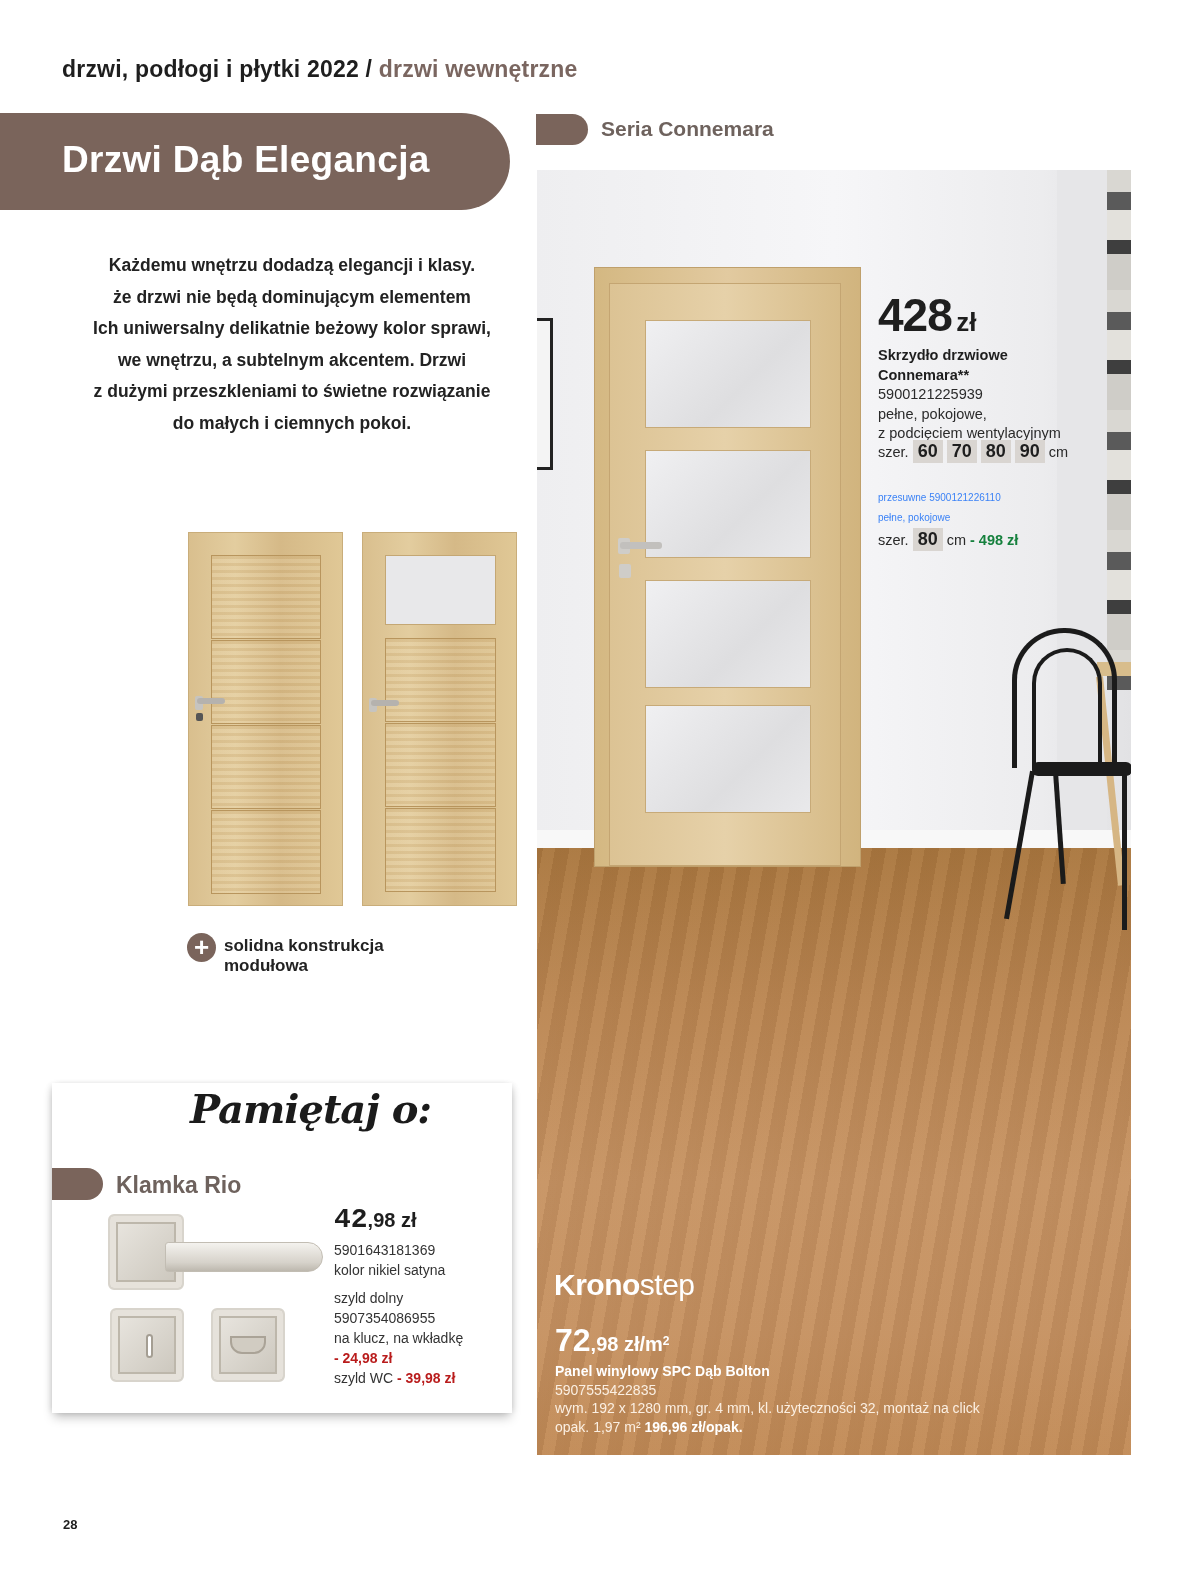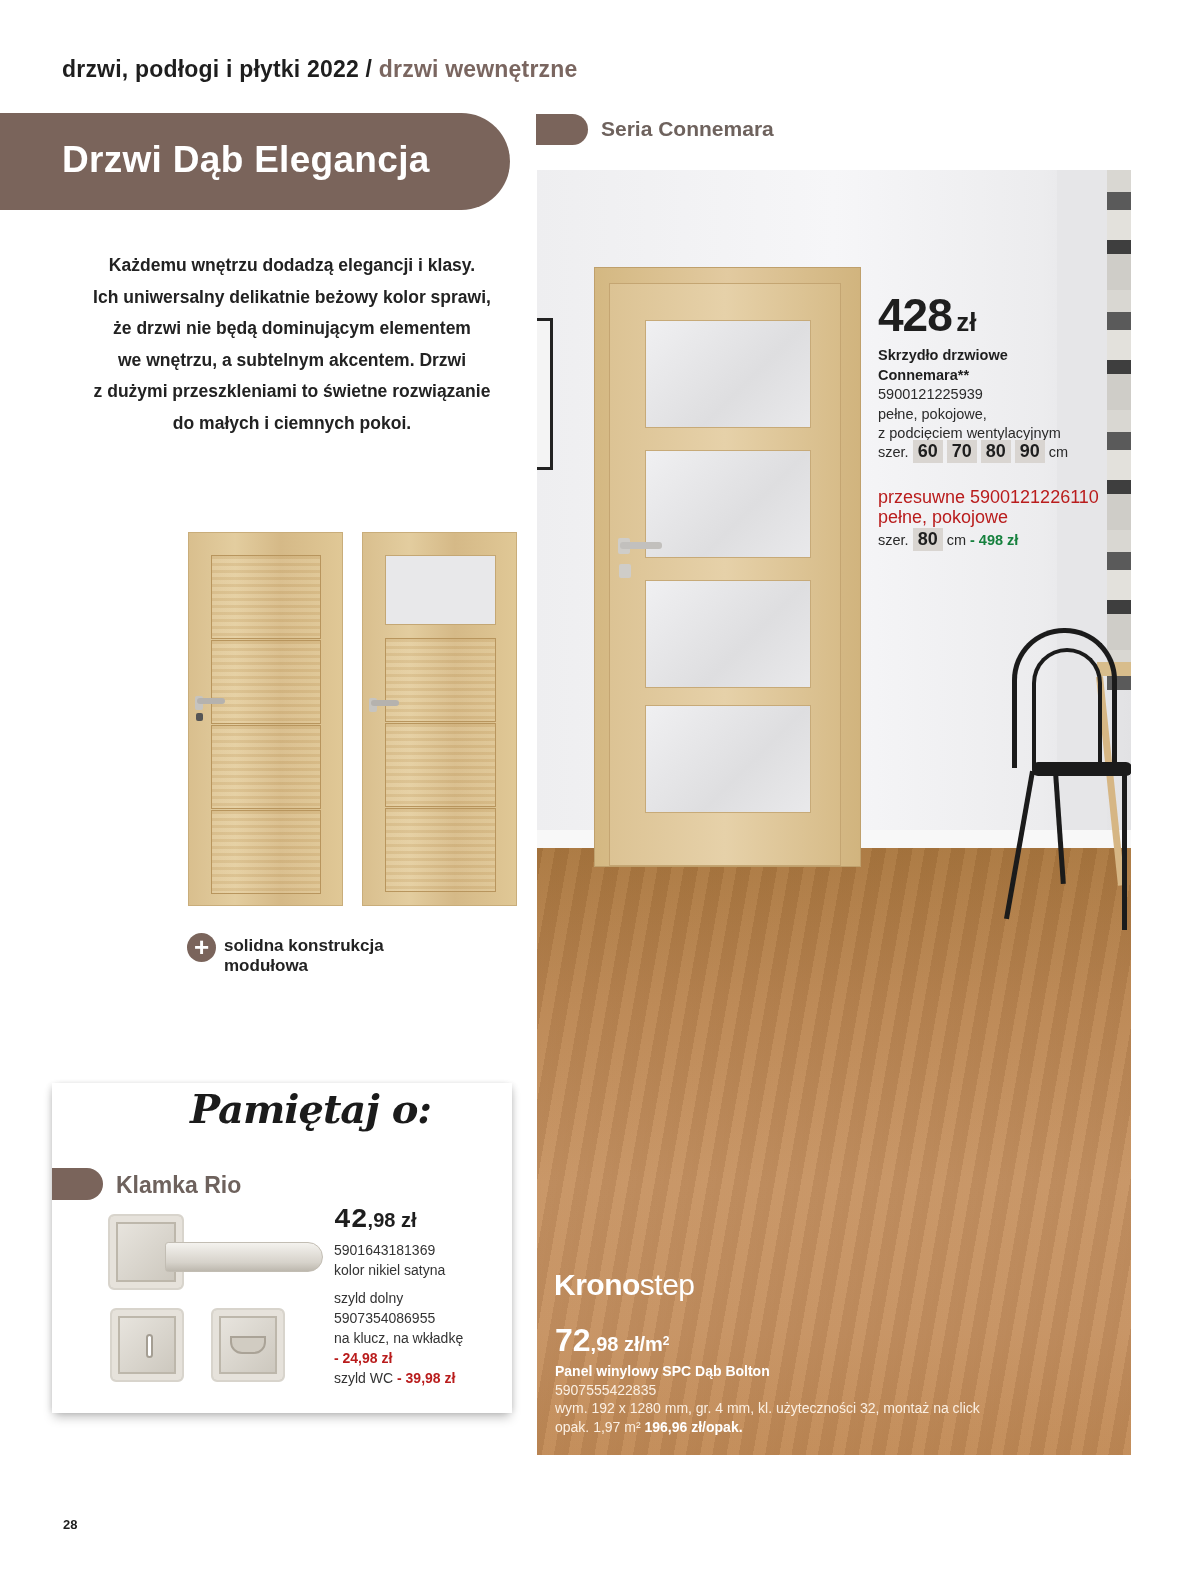--- a/index.html
+++ b/index.html
@@ -89,21 +89,21 @@
   .table-leg { position: absolute; left: 570px; top: 506px; width: 7px; height: 210px; background: #d6b684; transform: rotate(-6deg); }
 
   
   .door-price { left: 878px; top: 288px; }
   .door-price .int { font-size: 46px; font-weight: bold; color: #1e1e1e; letter-spacing: -1px; }
   .door-price .cur { font-size: 26px; font-weight: bold; color: #1e1e1e; }
   .door-info { left: 878px; top: 346px; font-size: 14.5px; line-height: 19.5px; color: #2a2a2a; }
   .door-info .bold { font-weight: bold; color: #1e1e1e; }
   .sizes { left: 878px; top: 440px; font-size: 14.5px; color: #2a2a2a; display: flex; align-items: center; gap: 4px; }
   .size-chip { background: #d9d5d1; padding: 1px 5px; font-size: 18px; font-weight: bold; color: #1e1e1e; }
-  .slide-info { left: 878px; top: 488px; font-size: 18px; line-height: 19.5px; color: #b91c1c; }
+  .slide-info { left: 878px; top: 488px; font-size: 10px; line-height: 19.5px; color: #3b82f6; }
   .slide-sizes { left: 878px; top: 528px; font-size: 14.5px; color: #2a2a2a; display: flex; align-items: center; gap: 4px; }
   .slide-sizes b { color: #15803d; }
 
   
   .brand { left: 554px; top: 1268px; font-size: 30px; color: #fff; letter-spacing: -0.5px; }
   .brand b { font-weight: bold; }
   .floor-price { left: 555px; top: 1322px; color: #fff; font-weight: bold; }
   .floor-price .int { font-size: 32px; }
   .floor-price .dec { font-size: 20px; }
   .floor-price sup { font-size: 12px; }
@@ -120,22 +120,22 @@
   <span class="sep">/</span>
   <span class="sub">drzwi wewnętrzne</span>
 </div>
 
 <div class="abs title-pill">
   <span>Drzwi Dąb Elegancja</span>
 </div>
 
 <div class="abs intro">
   <div>Każdemu wnętrzu dodadzą elegancji i klasy.</div>
+  <div>że drzwi nie będą dominującym elementem</div>
   <div>Ich uniwersalny delikatnie beżowy kolor sprawi,</div>
-  <div>że drzwi nie będą dominującym elementem</div>
   <div>we wnętrzu, a subtelnym akcentem. Drzwi</div>
   <div>z dużymi przeszkleniami to świetne rozwiązanie</div>
   <div>do małych i ciemnych pokoi.</div>
 </div>
 
 <div class="abs series-tab"></div>
 <div class="abs series-label">Seria Connemara</div>
 
 <div class="abs door" style="left:188px;top:532px;width:155px;height:374px;">
   <div class="panel" style="left:22px;top:22px;width:110px;height:84px;"></div>

